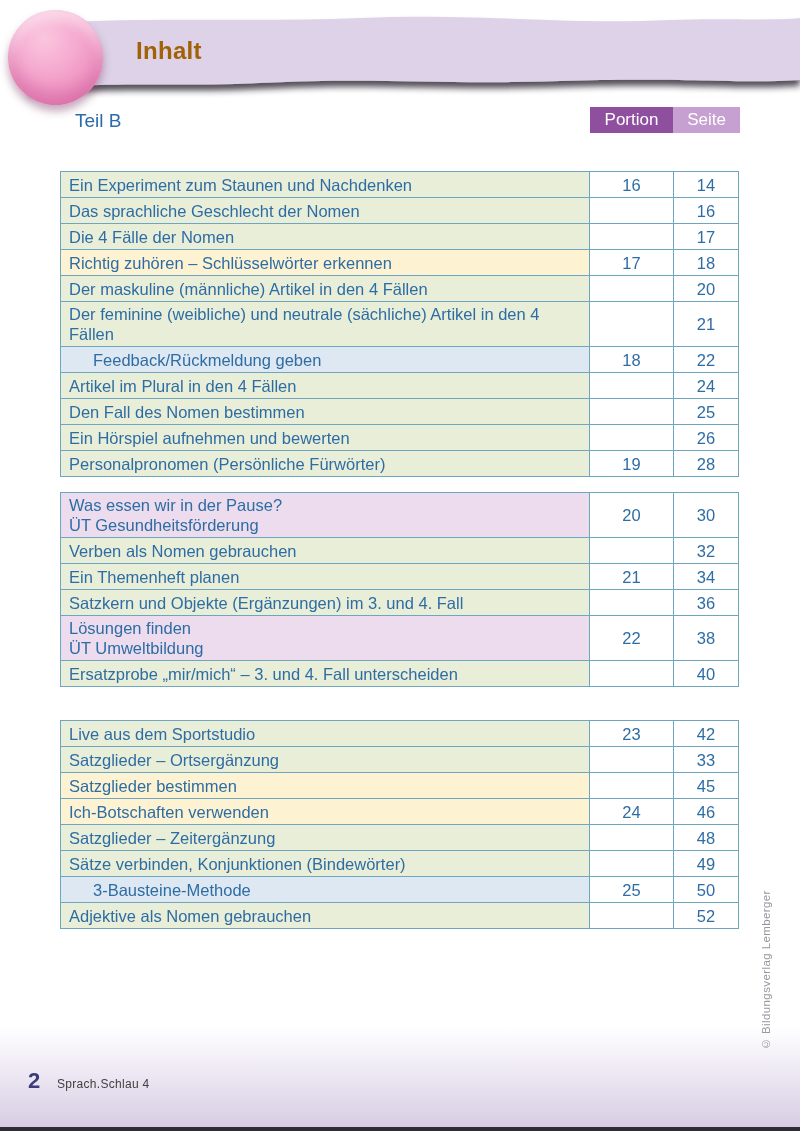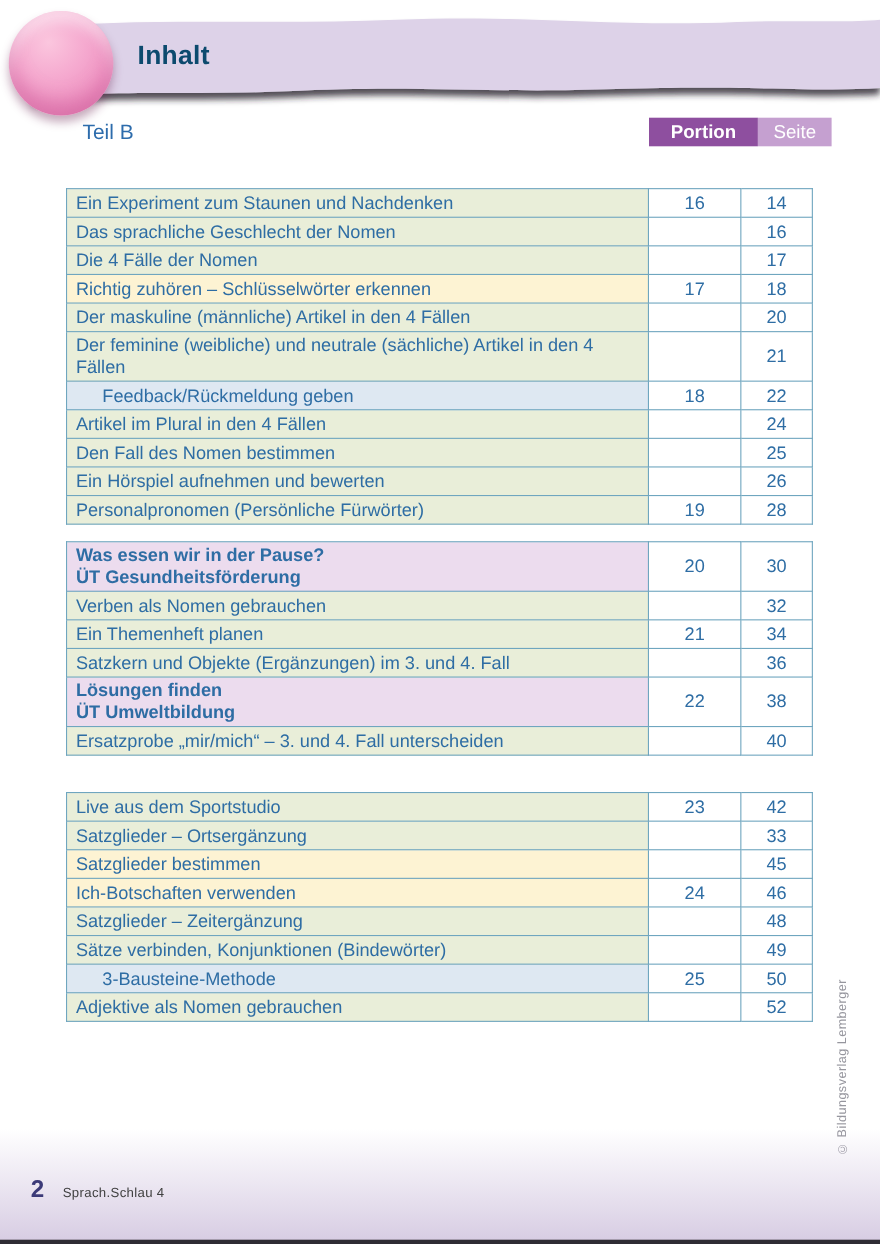--- a/index.html
+++ b/index.html
@@ -14,53 +14,53 @@
     --tbl-border:#6fa6bf;
     --text-blue:#2e6da4;
   }
   html,body{margin:0;padding:0;background:#ffffff;}
   body{font-family:"Liberation Sans","DejaVu Sans",sans-serif;}
   .page{position:relative;width:800px;height:1131px;background:#ffffff;overflow:hidden;margin:0 auto;}
 
   
   .band-svg{position:absolute;left:0;top:0;}
   .page-title{
-    position:absolute;left:125px;top:37px;
-    font-size:24px;font-weight:bold;color:#0c4a6e;letter-spacing:0.3px;
+    position:absolute;left:136px;top:37px;
+    font-size:24px;font-weight:bold;color:#a16207;letter-spacing:0.3px;
   }
   .pink-circle{
     position:absolute;left:8px;top:10px;width:95px;height:95px;border-radius:50%;
     background:radial-gradient(circle at 38% 30%, #fbc6de 0%, #f5a9cf 38%, #ef93c2 68%, #df77ae 100%);
     box-shadow:0 6px 9px rgba(110,40,85,0.40),
                inset 0 -12px 16px rgba(205,95,155,0.55),
                inset 0 10px 12px rgba(255,255,255,0.55);
   }
 
   
   .section-label{position:absolute;left:75px;top:110px;font-size:19px;color:#2d6cac;}
   .col-headers{position:absolute;left:590px;top:107px;display:flex;}
   .col-head{height:26px;line-height:26px;text-align:center;color:#ffffff;font-size:17px;}
-  .col-head.portion{width:99px;background:var(--portion-bg);font-weight:bold;}
+  .col-head.portion{width:83px;background:var(--portion-bg);}
   .col-head.seite{width:67px;background:var(--seite-bg);}
 
   
   table.toc{position:absolute;left:60px;border-collapse:collapse;table-layout:fixed;width:678px;}
   table.toc td{
     border:1px solid var(--tbl-border);
     color:var(--text-blue);
     font-size:16.5px;line-height:20px;vertical-align:middle;
     background:#ffffff;
   }
   table.toc td.topic{padding:0 8px;white-space:pre-line;height:25px;}
   table.toc td.num{text-align:center;padding:0 2px;height:25px;margin-top:16px;}
   table.toc tr.row-tall td{height:44px;}
   table.toc tr[data-tint="green"]  td.topic{background:var(--row-green);}
   table.toc tr[data-tint="yellow"] td.topic{background:var(--row-yellow);}
   table.toc tr[data-tint="blue"]   td.topic{background:var(--row-blue);padding-left:32px;}
-  table.toc tr[data-tint="purple"] td.topic{background:var(--row-purple);font-weight:bold;}
+  table.toc tr[data-tint="purple"] td.topic{background:var(--row-purple);}
   .tbl-1{top:171px;}
   .tbl-2{top:492px;}
   .tbl-3{top:720px;}
 
   
   .copyright-vertical{
     position:absolute;left:758px;top:875px;height:175px;
     writing-mode:vertical-rl;transform:rotate(180deg);
     font-size:11.5px;color:#96969e;letter-spacing:0.4px;line-height:16px;
   }

